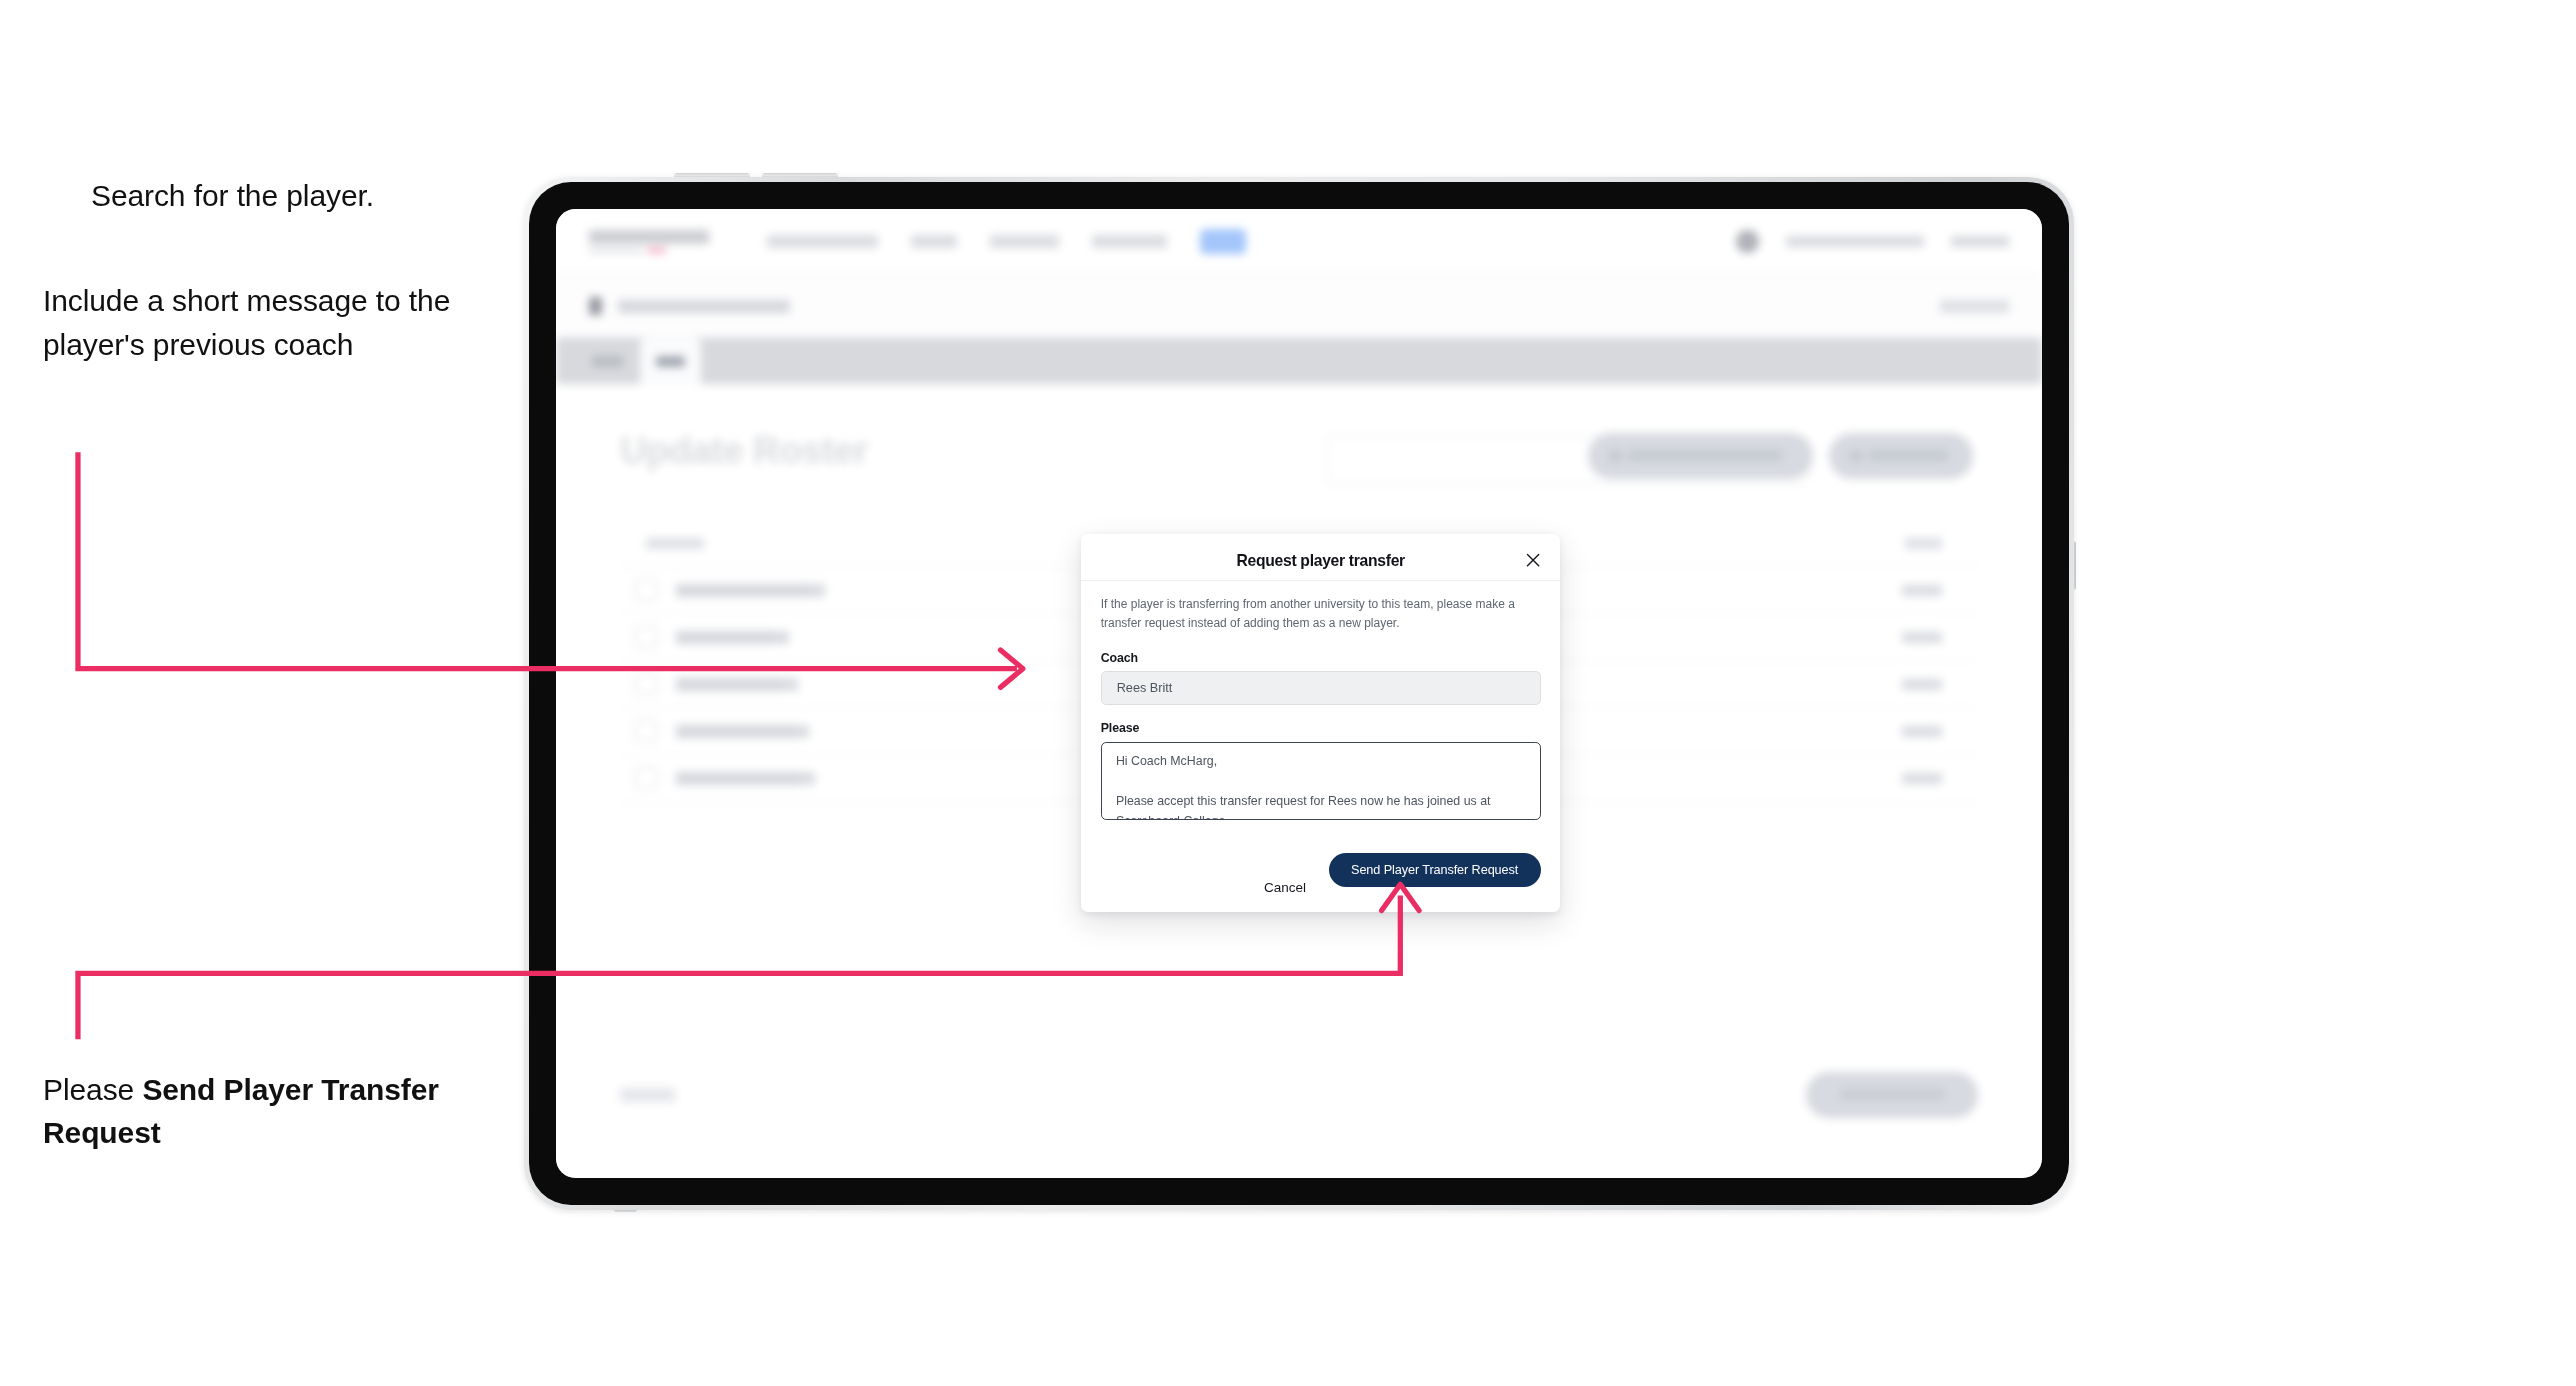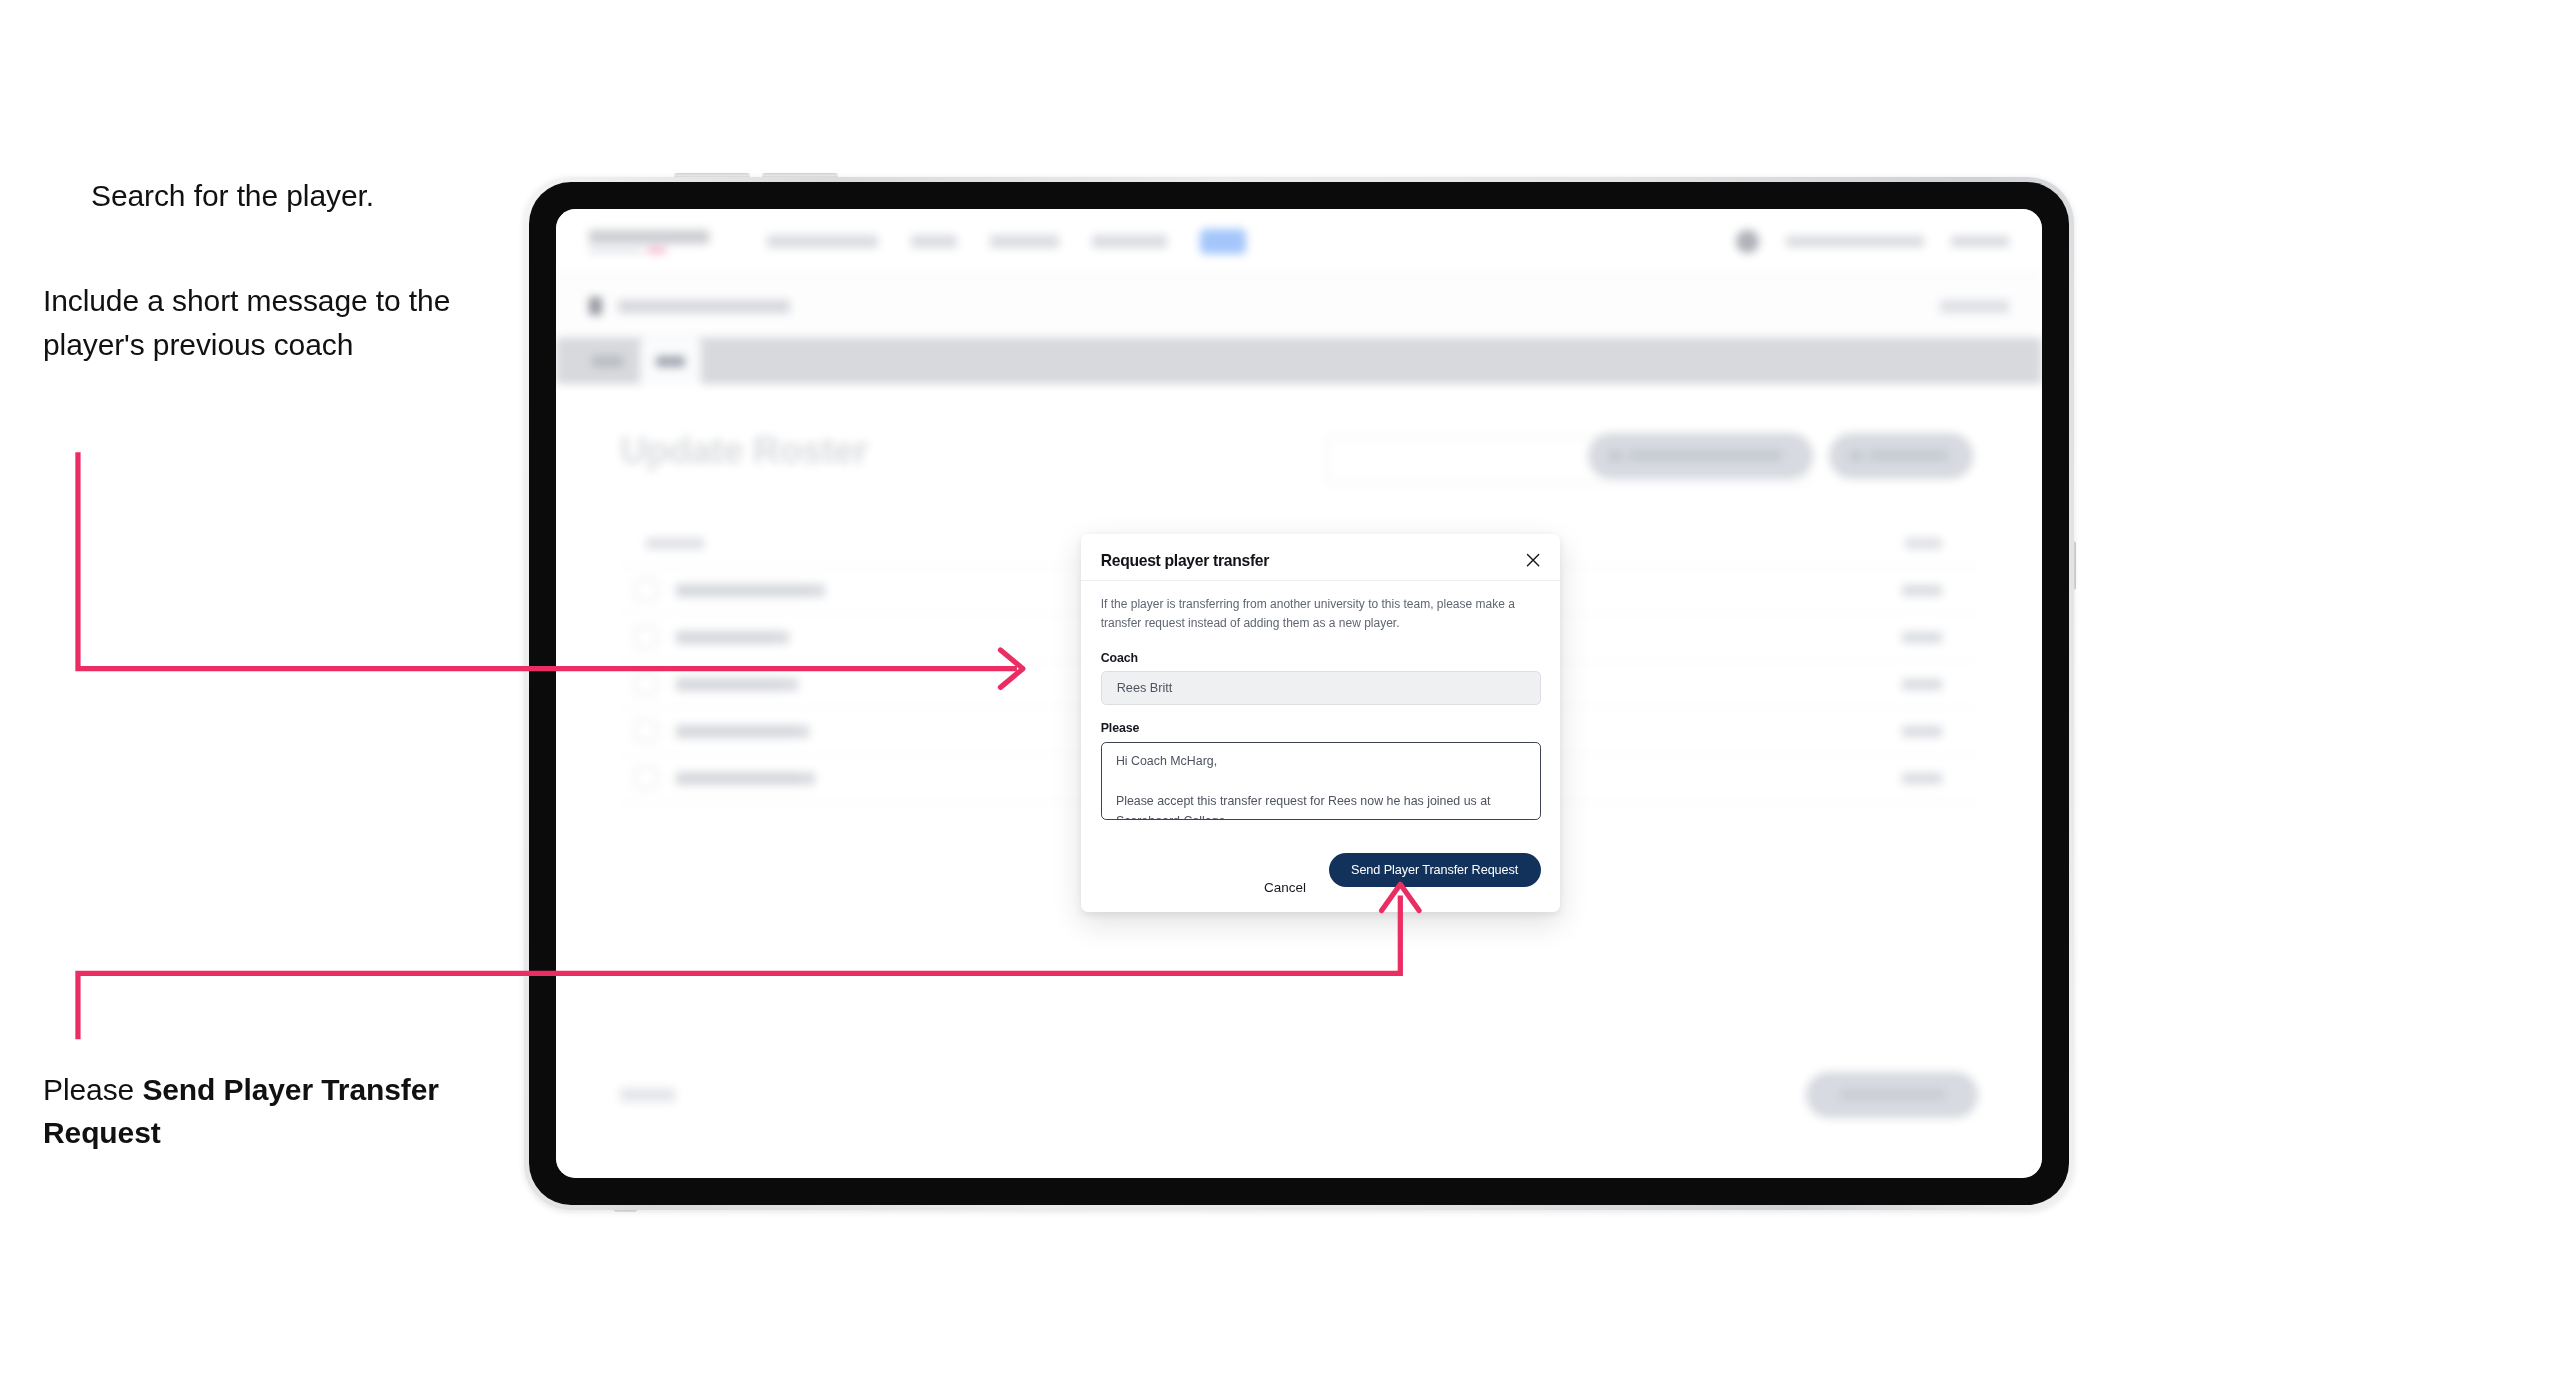--- a/index.html
+++ b/index.html
@@ -302,20 +302,21 @@
     background: #ffffff;
     border-radius: 6.7px;
     box-shadow: 0 10.5px 30px rgba(20,24,40,0.13), 0 2.2px 7.5px rgba(20,24,40,0.08);
     box-sizing: border-box;
     padding: 0;
   }
   #modal-header {
     position: relative;
     padding: 18px 19.5px 9.7px 19.5px;
     border-bottom: 0.7px solid #eceef1;
+    text-align: center;
   }
   #modal-title {
     font-size: 15.7px;
     font-weight: 700;
     color: #111318;
     letter-spacing: -0.3px;
   }
   #modal-close {
     position: absolute;
     right: 15px;

